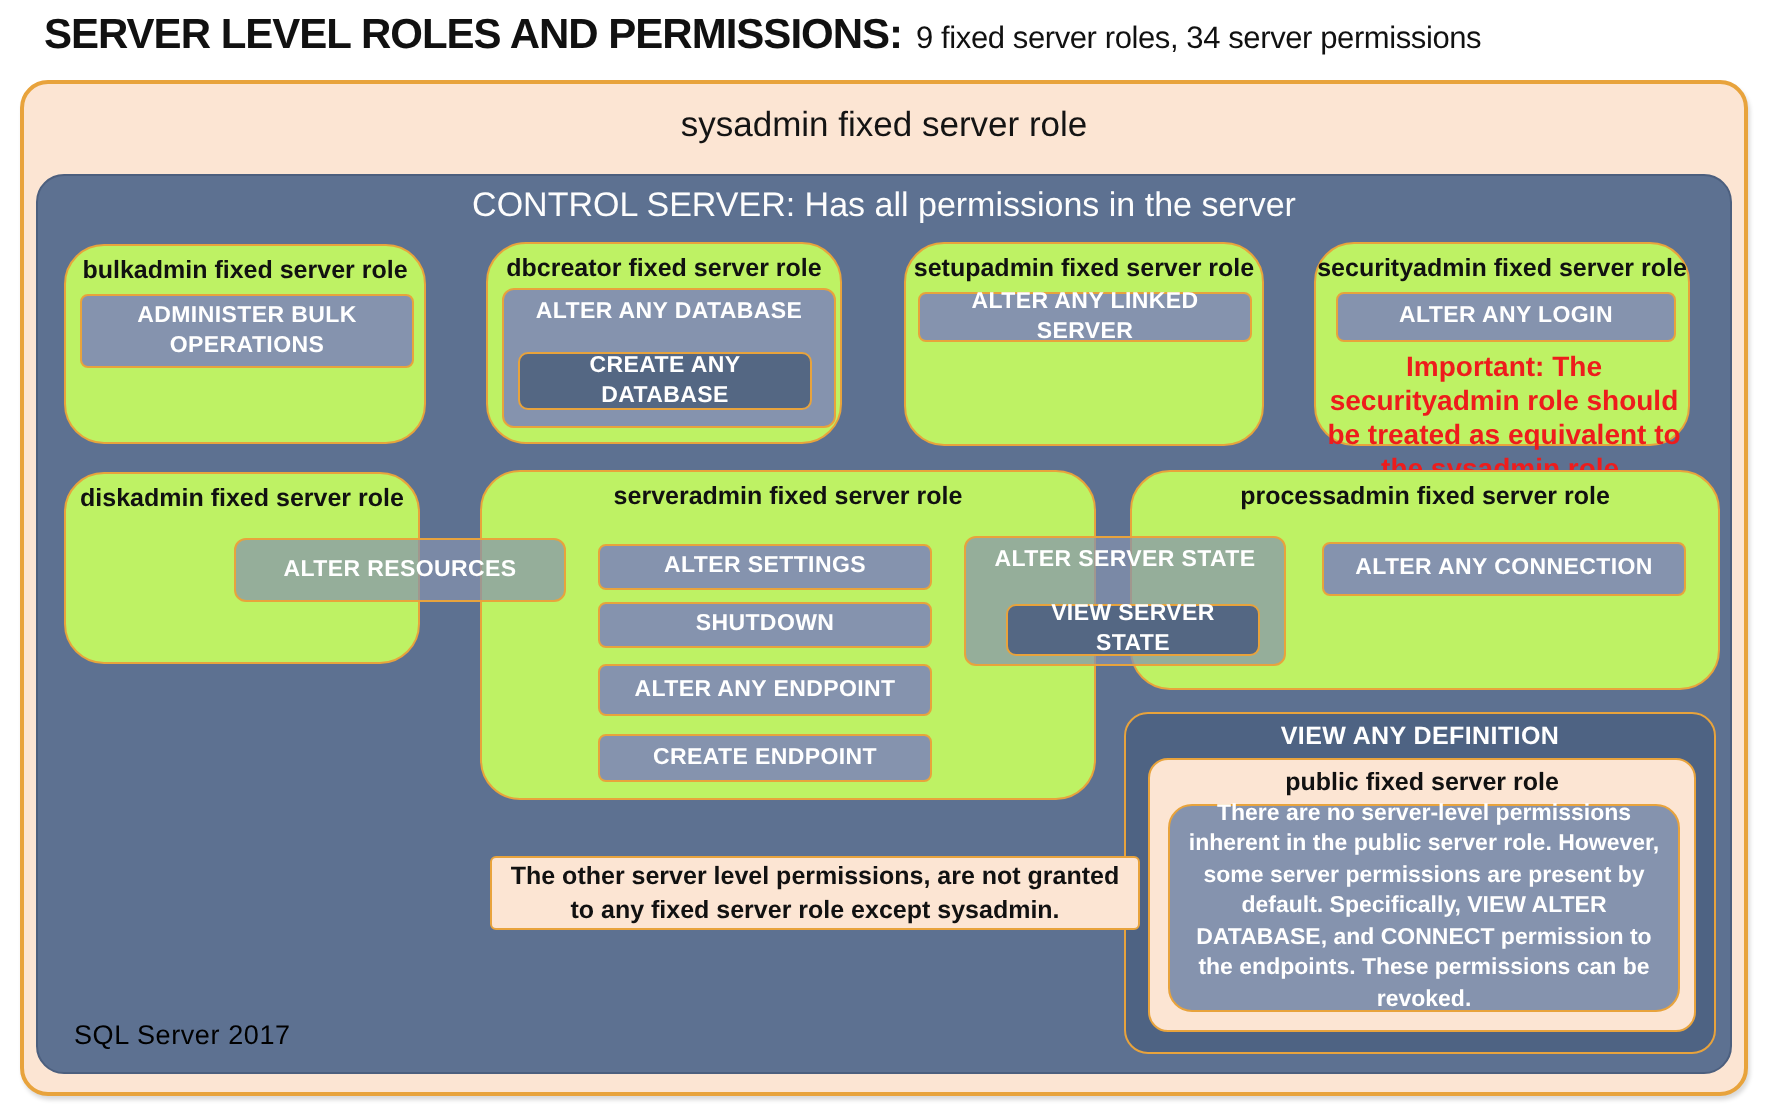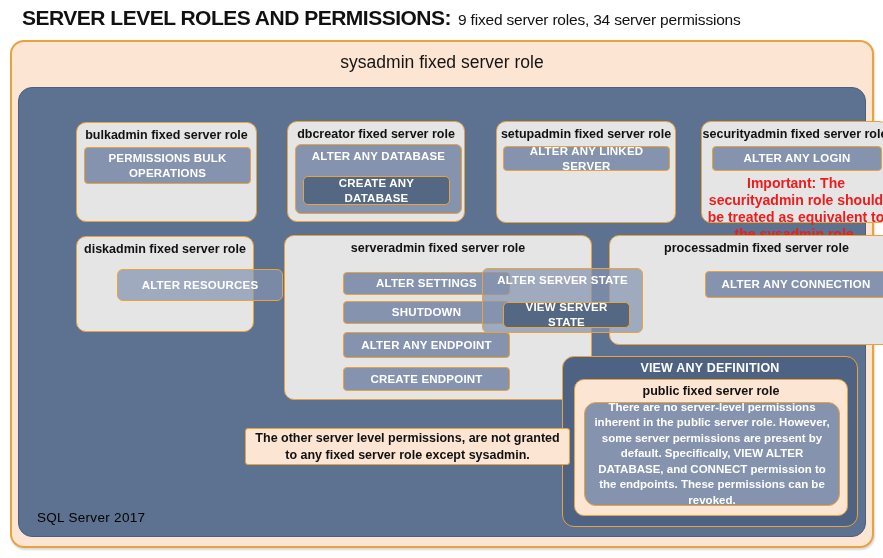--- a/index.html
+++ b/index.html
@@ -20,21 +20,21 @@
   }
   .sysadmin-label{left:10px;top:52px;width:864px;text-align:center;font-size:17.5px;color:#141414;}
   
   .blue-box{
     left:18px;top:87px;width:848px;height:450px;
     background:#5d7191;border:1px solid #4c5f7e;border-radius:14px;
   }
   .control-label{left:18px;top:93px;width:848px;text-align:center;font-size:17px;color:#fdfdfd;}
   
   .role{
-    background:#e5e5e5;border:1.5px solid #e8a33c;border-radius:10px;margin-left:44px;
+    background:#bef264;border:1.5px solid #e8a33c;border-radius:20px;
   }
   .role-title{position:absolute;left:0;top:5px;width:100%;text-align:center;
     font-size:12.5px;font-weight:bold;color:#111;}
   
   .perm{
     position:absolute;box-sizing:border-box;
     background:#8593ae;border:1.2px solid #e8a33c;border-radius:4px;
     color:#fff;font-size:11.5px;font-weight:bold;letter-spacing:0.2px;
     display:flex;align-items:center;justify-content:center;text-align:center;
     line-height:1.3;padding:1px 4px;
@@ -79,24 +79,25 @@
 <div class="page">
 
   <div class="abs page-title">
     <span class="t-main">SERVER LEVEL ROLES AND PERMISSIONS:</span><span class="t-sub">9 fixed server roles, 34 server permissions</span>
   </div>
 
   <div class="abs outer-box"></div>
   <div class="abs sysadmin-label">sysadmin fixed server role</div>
 
   <div class="abs blue-box"></div>
+  <div class="abs control-label">CONTROL SERVER: Has all permissions in the server</div>
 
   <div class="abs role" style="left:32px;top:122px;width:181px;height:100px;">
     <div class="role-title">bulkadmin fixed server role</div>
-    <div class="perm" style="left:7px;top:24px;width:167px;height:37px;">PERMISSIONS BULK OPERATIONS</div>
+    <div class="perm" style="left:7px;top:24px;width:167px;height:37px;">ADMINISTER BULK OPERATIONS</div>
   </div>
 
   <div class="abs role" style="left:243px;top:121px;width:178px;height:101px;">
     <div class="role-title">dbcreator fixed server role</div>
     <div class="perm perm-label-top" style="left:7px;top:22px;width:167px;height:70px;border-radius:6px;">
       <span>ALTER ANY DATABASE</span>
     </div>
     <div class="perm perm-dark" style="left:15px;top:54px;width:147px;height:29px;">CREATE ANY DATABASE</div>
   </div>
 

